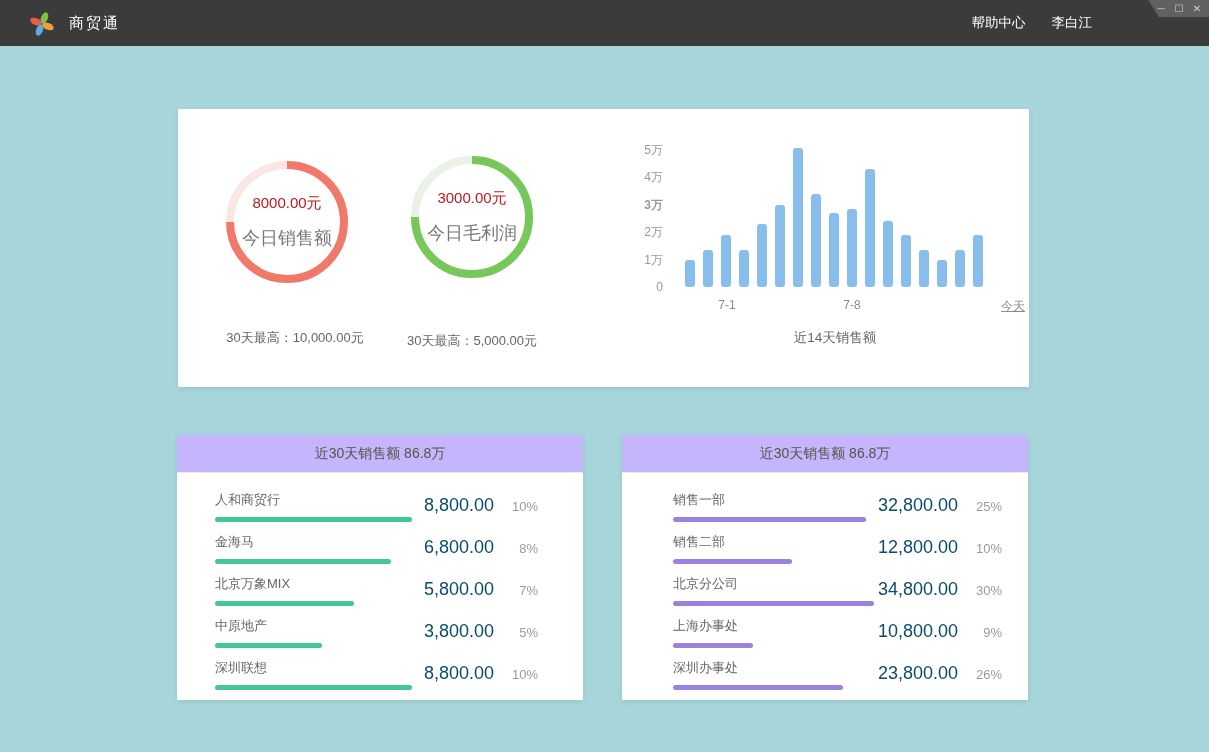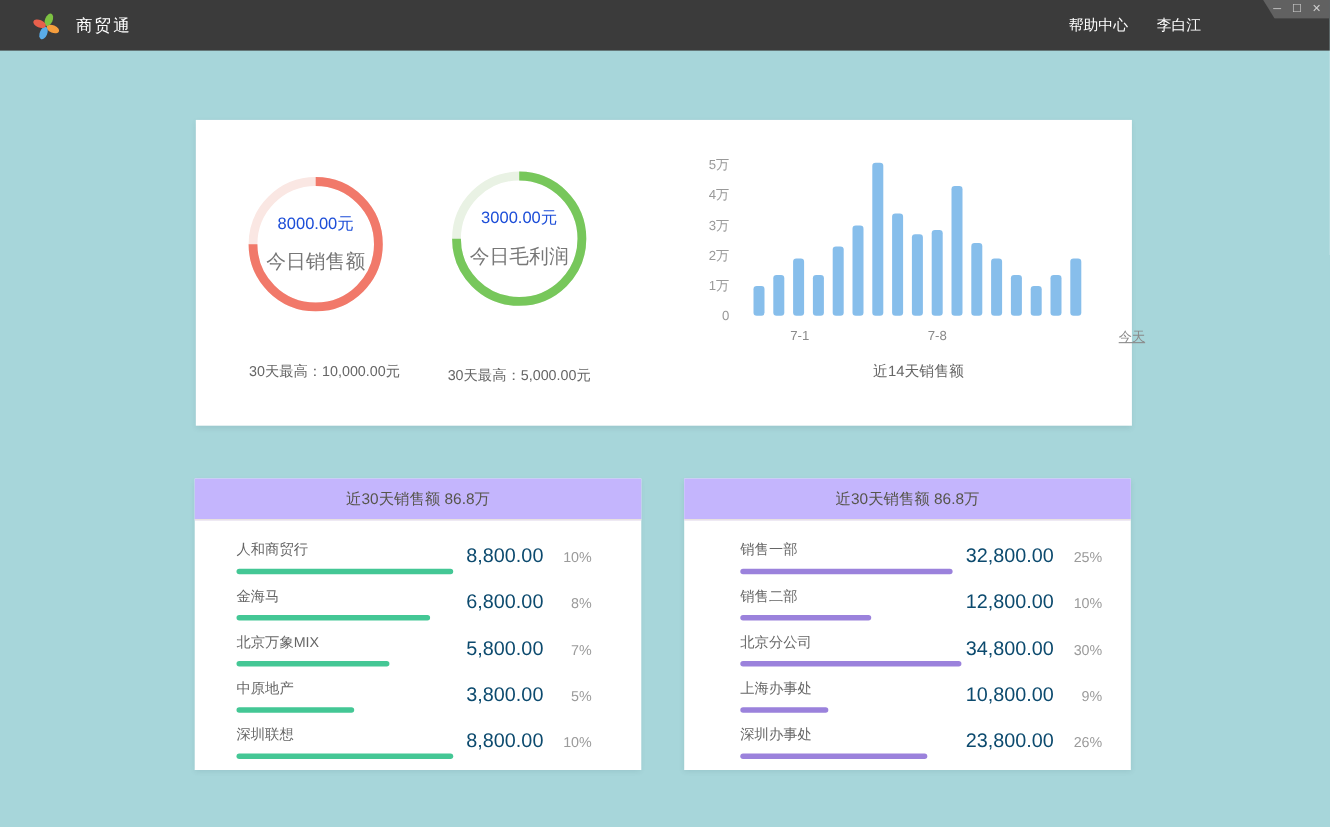--- a/index.html
+++ b/index.html
@@ -22,34 +22,34 @@
   .card { position:absolute; background:#FFFFFF; box-shadow:0 2px 5px rgba(50,85,90,0.12); }
   #top-card   { left:178px; top:109px; width:851px; height:278px; }
   #left-card  { left:177px; top:435px; width:406px; height:265px; }
   #right-card { left:622px; top:435px; width:406px; height:265px; }
 
   
   .donut-block { position:absolute; width:140px; height:140px; }
   #donut-0 { left:39px;  top:43px; }
   #donut-1 { left:224px; top:38px; }
   .donut-center { position:absolute; inset:0; display:flex; flex-direction:column; align-items:center; justify-content:center; gap:13px; }
-  .donut-value { font-size:15px; color:#1d4ed8; }
+  .donut-value { font-size:15px; color:#b91c1c; }
   .donut-label { font-size:18px; color:#777777; }
   .donut-caption { position:absolute; width:260px; text-align:center; font-size:13px; color:#666666; }
   #caption-0 { left:-13px; top:220px; }
   #caption-1 { left:164px; top:223px; }
 
   
   .y-axis { position:absolute; left:430px; top:38px; width:55px; height:140px; }
   .ytick { position:absolute; right:0; height:14px; line-height:14px; font-size:12px; color:#999999; }
   .bar-plot { position:absolute; left:507px; top:38px; width:300px; height:140px; display:flex; align-items:flex-end; gap:8px; }
   .bar { width:10px; flex:none; border-radius:3px; }
   .x-ticks { position:absolute; left:507px; top:189px; width:300px; height:14px; }
   .xtick { position:absolute; transform:translateX(-50%); font-size:12px; color:#8A8A8A; white-space:nowrap;margin-left:36px; }
-  .xtick-0 { left:6px; } .xtick-1 { left:131px; } .xtick-2 { left:308px;text-decoration:underline; }
+  .xtick-0 { left:6px; } .xtick-1 { left:131px; } .xtick-2 { left:292px;text-decoration:underline; }
   .bar-title { position:absolute; left:507px; top:220px; width:300px; text-align:center; font-size:13.5px; color:#666666; }
 
   
   .card-header { height:38px; background:#c4b5fd; border-bottom:1px solid #F0ECD8; display:flex; align-items:center; justify-content:center; font-size:14px; color:#56554B; }
   .card-body { padding-top:18px; }
   #left-card  .card-body { padding-left:38px; padding-right:53px; }
   #right-card .card-body { padding-left:51px; padding-right:38px; }
   .hrow { display:flex; align-items:flex-start; margin-bottom:11px; }
   .hrow-left { width:205px; flex:none; }
   .hrow-label { font-size:13px; color:#666666; margin-bottom:8px; }
@@ -114,21 +114,21 @@
       <div class="donut-center">
         <span class="donut-value">3000.00元</span>
         <span class="donut-label">今日毛利润</span>
       </div>
     </div>
     <div class="donut-caption" id="caption-1">30天最高：5,000.00元</div>
 
     <div class="y-axis">
         <span class="ytick" style="bottom: 130.5px;">5万</span>
         <span class="ytick" style="bottom: 103px;">4万</span>
-        <span class="ytick" style="bottom: 75.5px;">3万</span>
+        <span class="ytick" style="bottom: 75.5px; font-weight: bold;">3万</span>
         <span class="ytick" style="bottom: 48px;">2万</span>
         <span class="ytick" style="bottom: 20.5px;">1万</span>
         <span class="ytick" style="bottom: -7px;">0</span>
       </div>
     <div class="bar-plot">
         <div class="bar" style="height: 27.5px; background: rgb(135, 190, 235);"></div>
         <div class="bar" style="height: 37.1px; background: rgb(135, 190, 235);"></div>
         <div class="bar" style="height: 52.3px; background: rgb(135, 190, 235);"></div>
         <div class="bar" style="height: 37.1px; background: rgb(135, 190, 235);"></div>
         <div class="bar" style="height: 63.2px; background: rgb(135, 190, 235);"></div>

